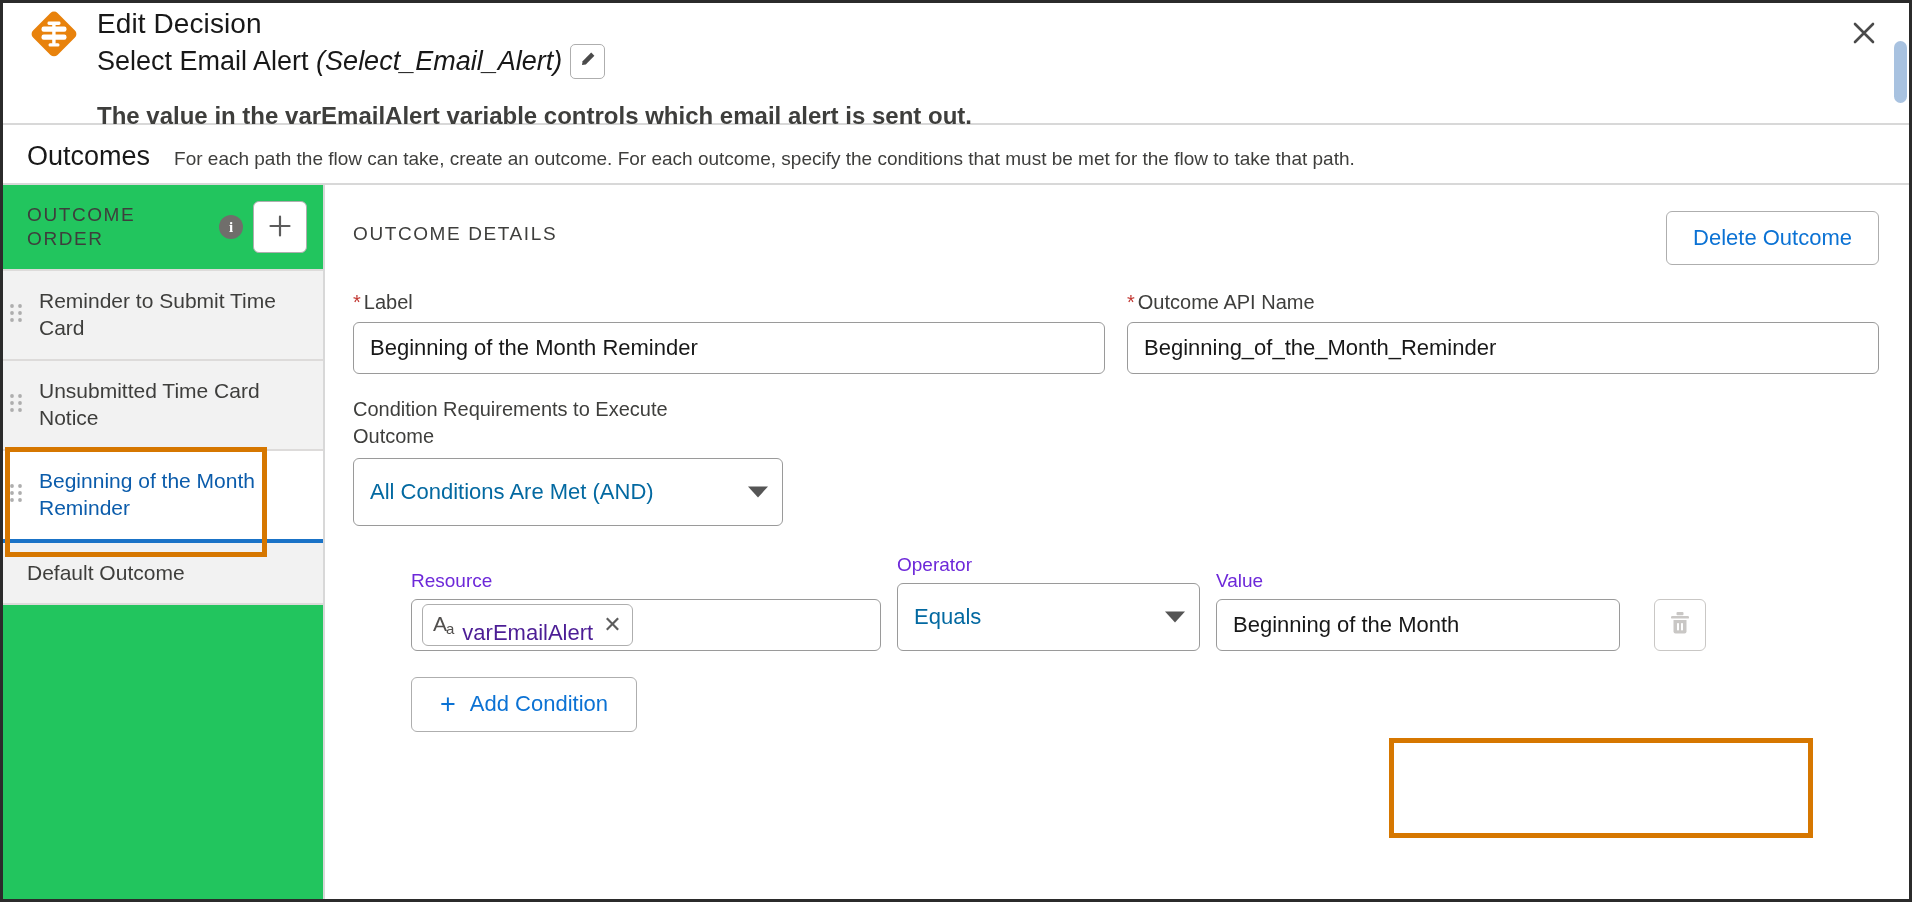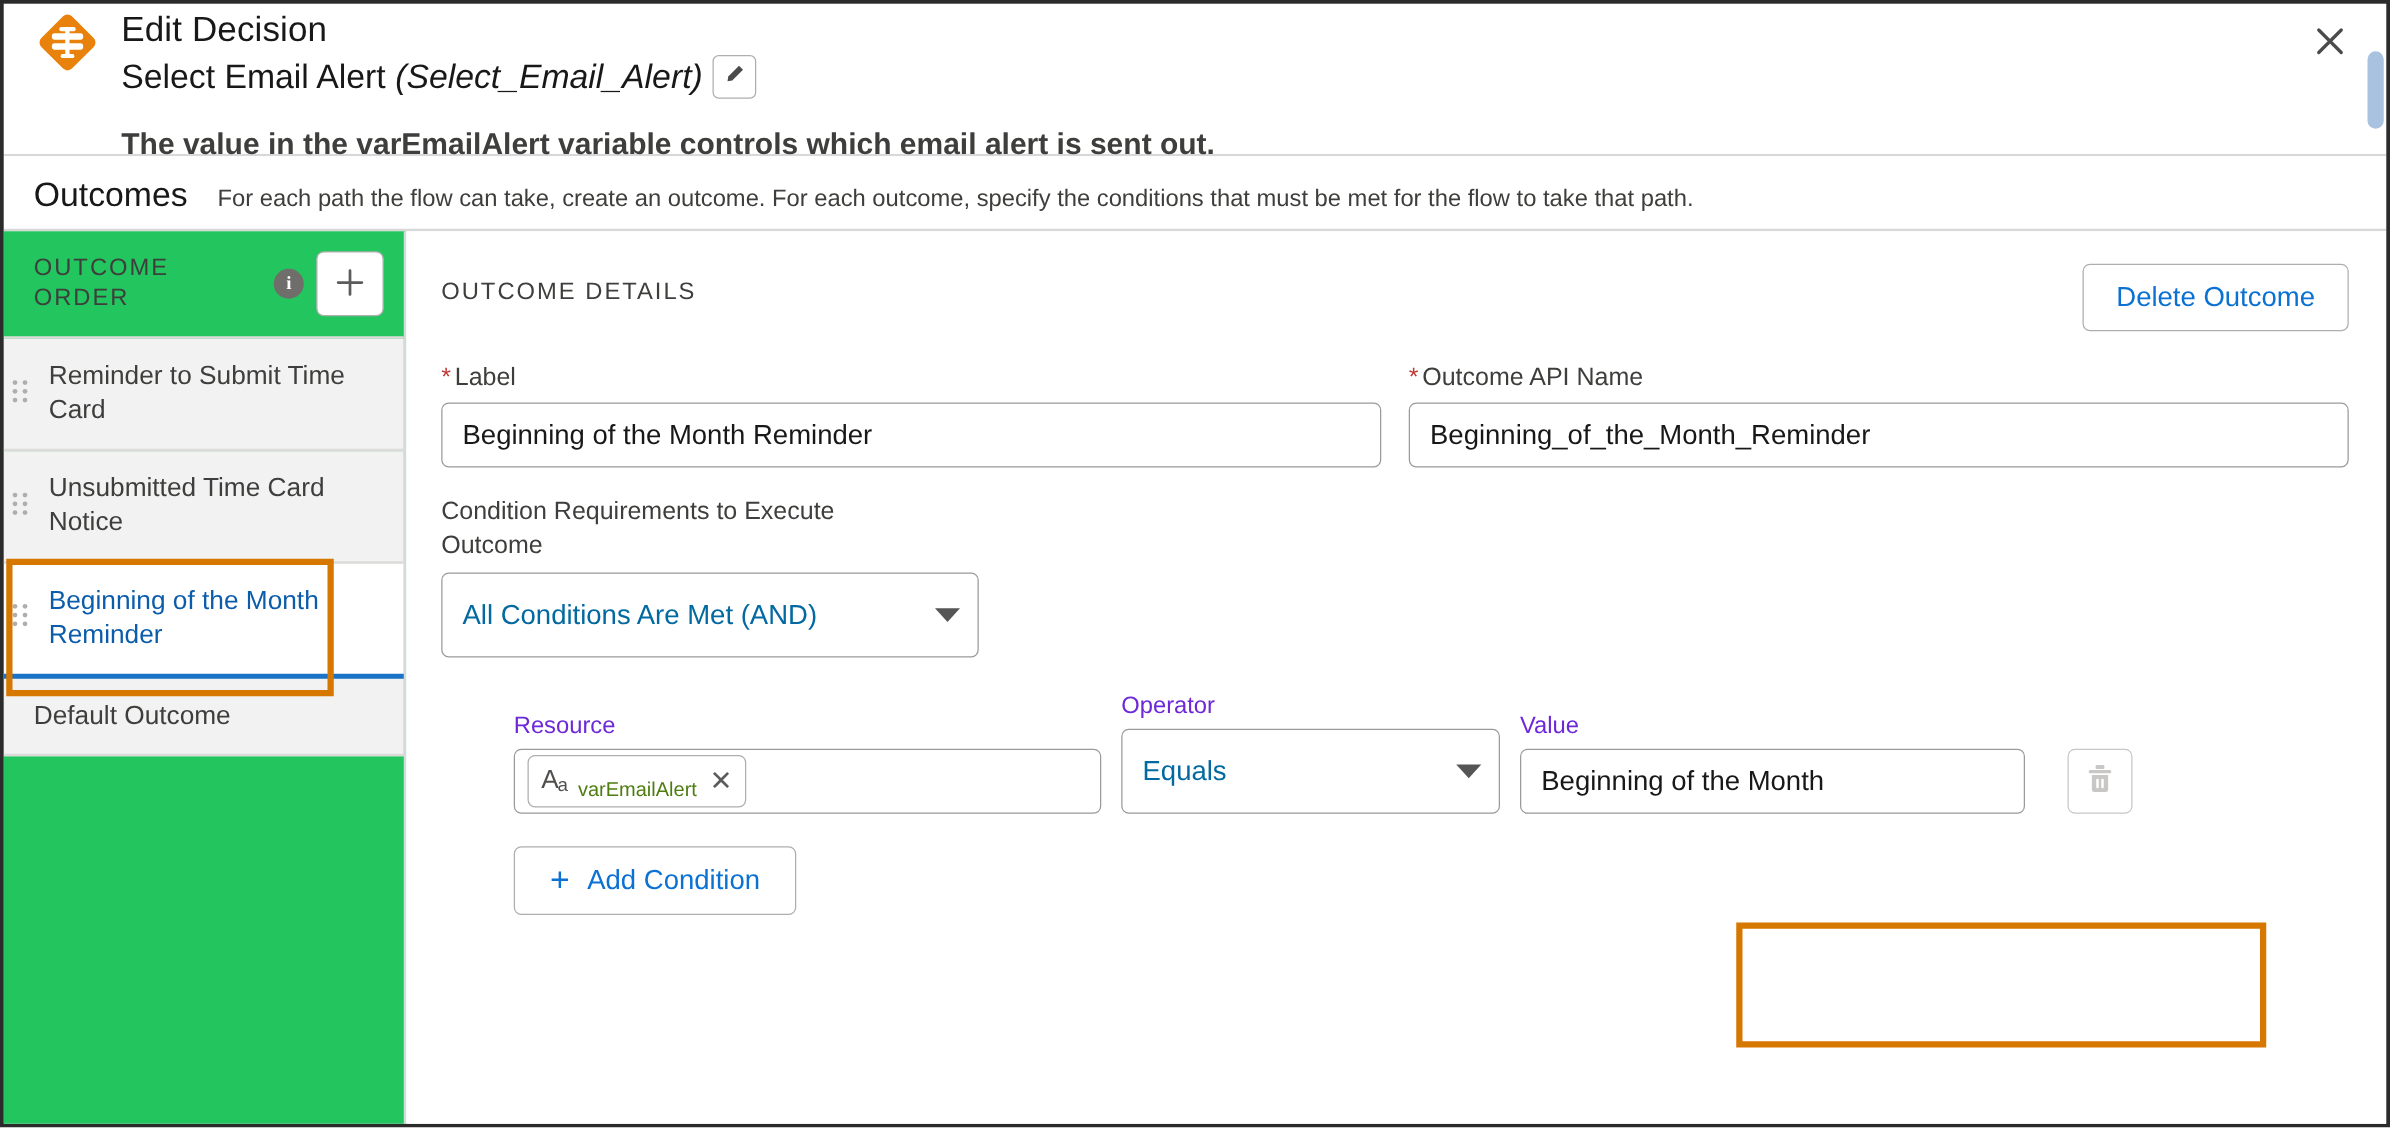--- a/index.html
+++ b/index.html
@@ -388,22 +388,22 @@
     box-sizing: border-box;
   }
   .pill-icon {
     font-size: 21px;
     color: #514f4d;
     line-height: 1;
     letter-spacing: -1px;
   }
   .pill-icon .sub { font-size: 15px; vertical-align: -3px; }
   .pill-text {
-    font-size: 16px;
-    color: #4d7c0f;
+    font-size: 22px;
+    color: #4c1d95;
     white-space: nowrap;
     margin-top: 16px;
   }
   .pill-x {
     color: #5c5c5c;
     font-size: 22px;
     line-height: 1;
     cursor: pointer;
     margin-left: 1px;
   }

